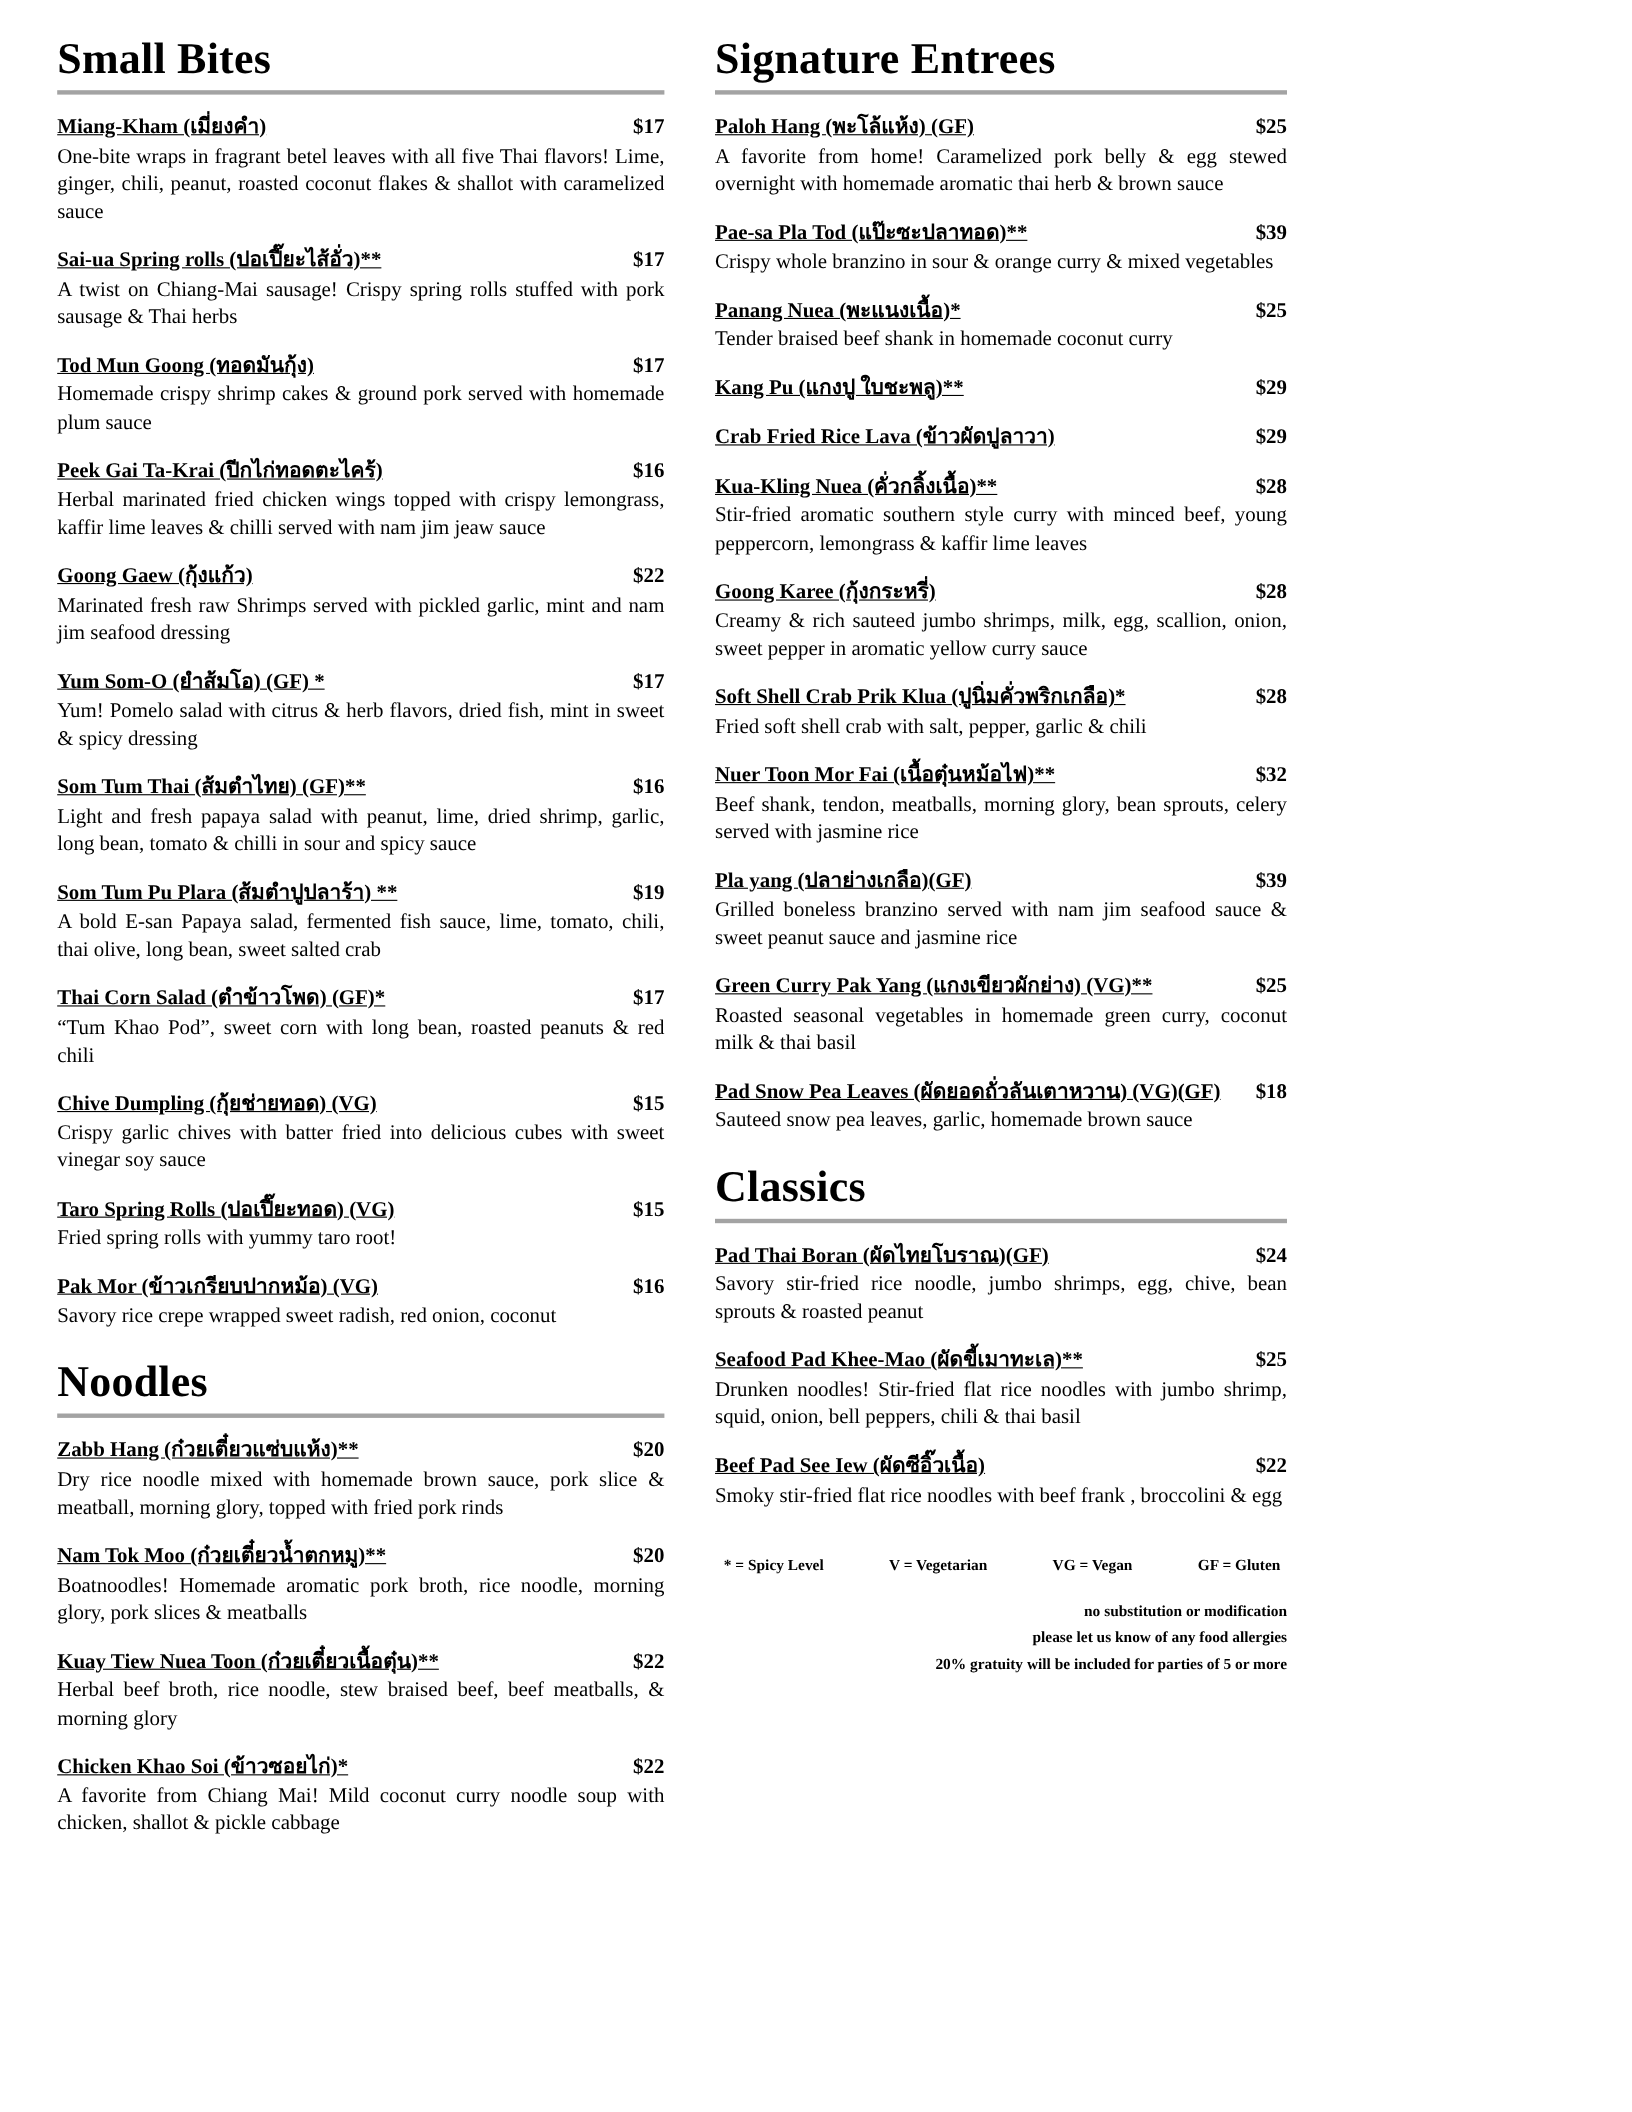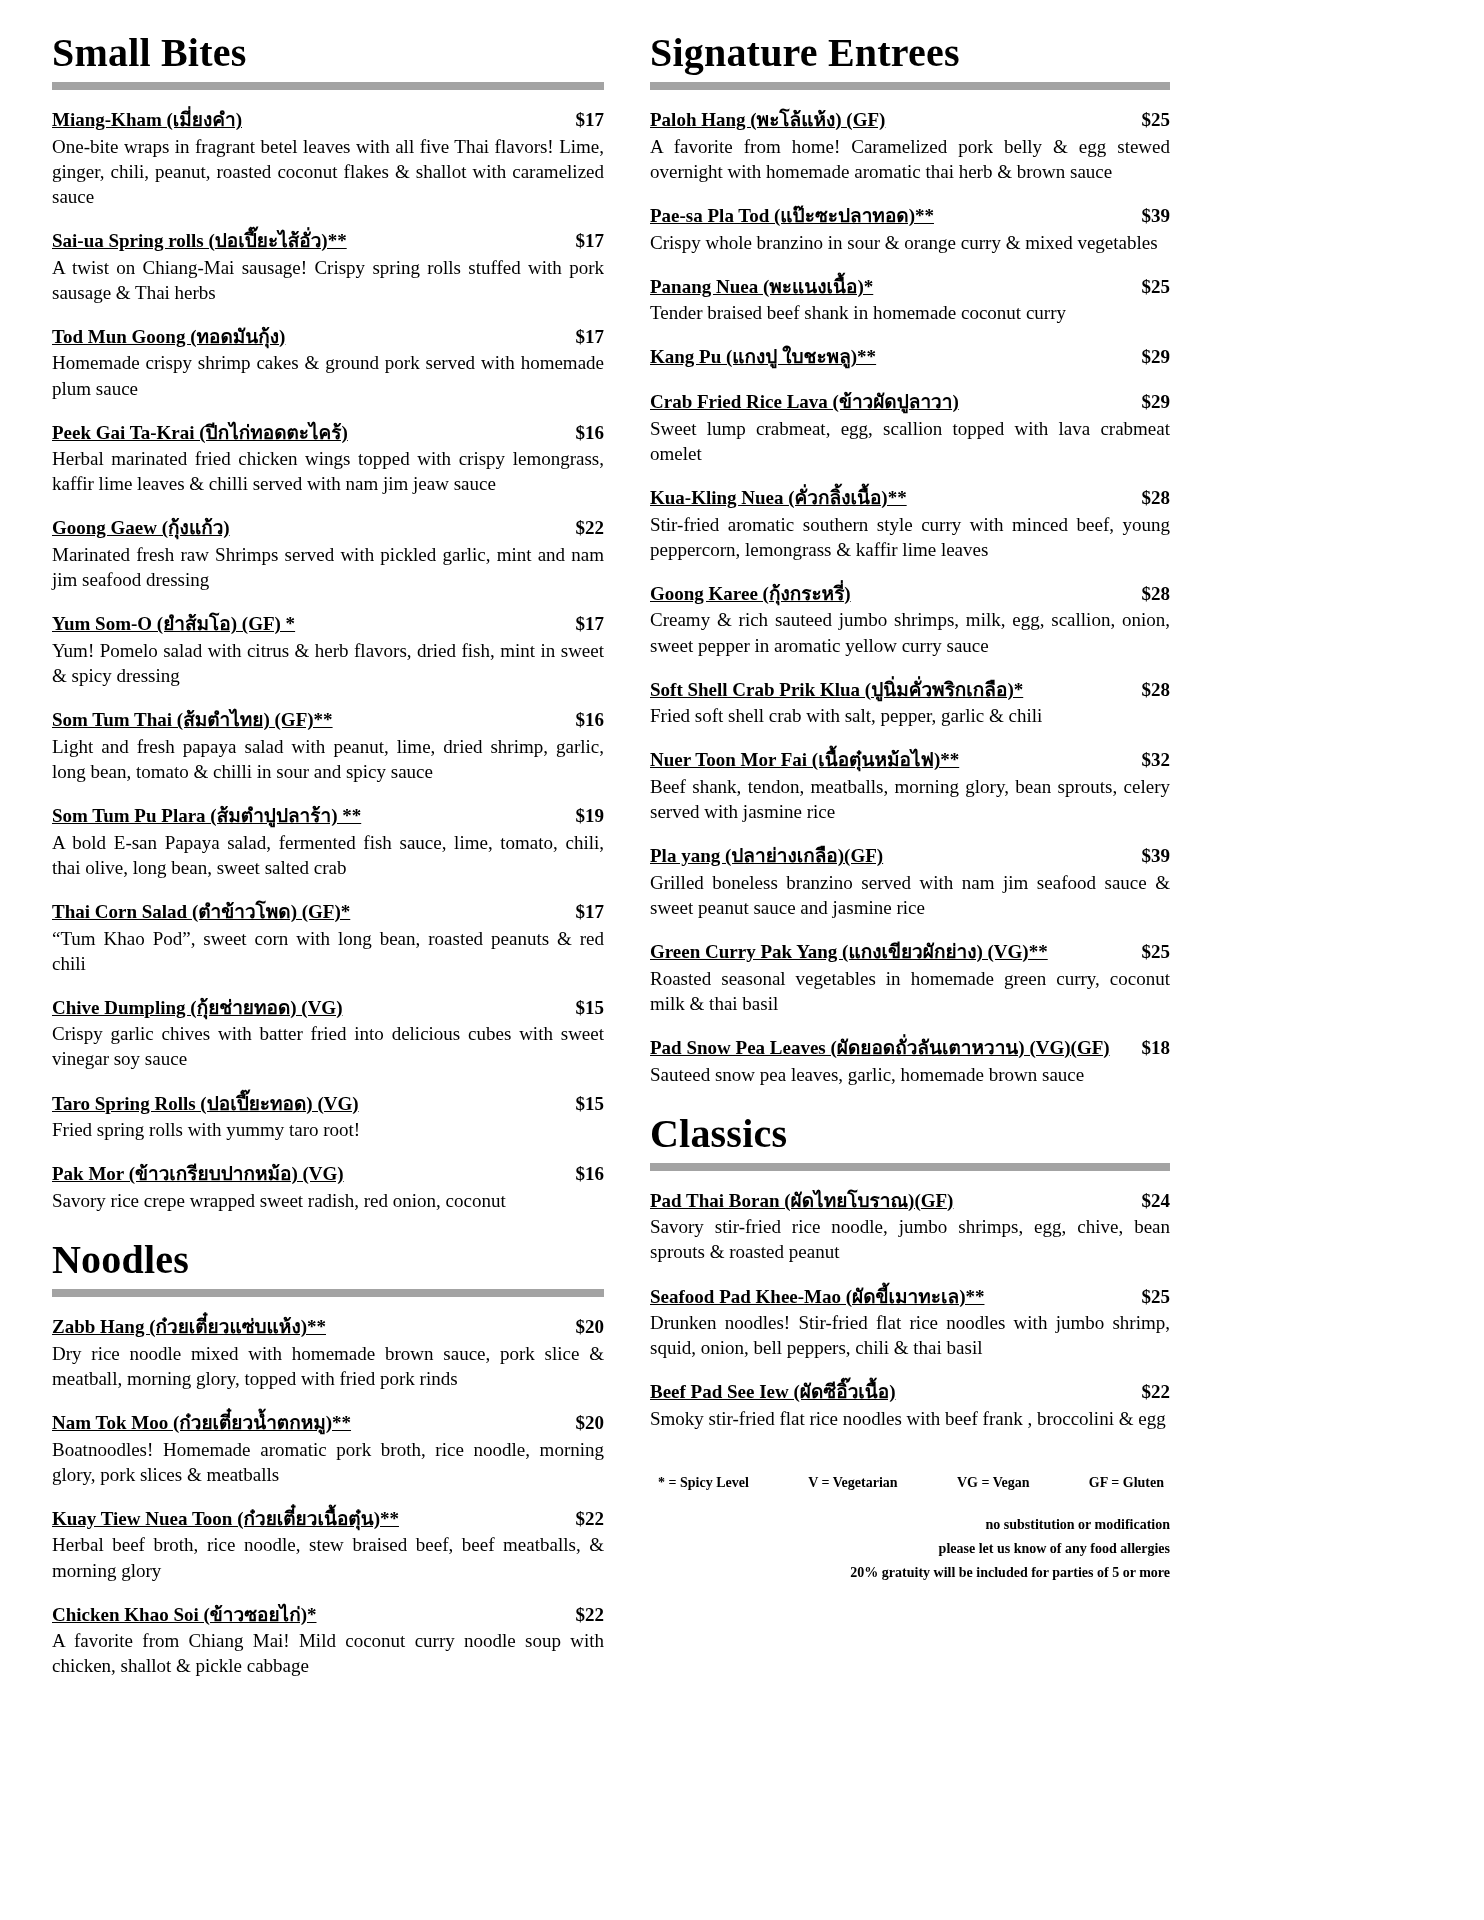--- a/index.html
+++ b/index.html
@@ -23,21 +23,21 @@
   .col-left { width: 552px; }
   .col-right { width: 520px; }
   .menu-section { margin: 0; }
   .menu-section + .menu-section { }
   .section-title {
     font-size: 40px;
     font-weight: bold;
     line-height: 1.05;
     margin: 0 0 18px 0;
     padding: 6px 0 8px 0;
-    border-bottom: 8px solid #a3a3a3;
+    border-bottom: 4px solid #a3a3a3;
     letter-spacing: 0.2px;
   }
   .menu-item { margin-bottom: 20px; }
   .item-head {
     display: flex;
     justify-content: space-between;
     align-items: baseline;
     font-weight: bold;
     font-size: 19px;
     line-height: 1.3;
@@ -223,21 +223,20 @@
             <div class="item-head">
               <span class="item-title">Kang Pu (แกงปู ใบชะพลู)**</span>
               <span class="item-price">$29</span>
             </div>
           </div>
           <div class="menu-item">
             <div class="item-head">
               <span class="item-title">Crab Fried Rice Lava (ข้าวผัดปูลาวา)</span>
               <span class="item-price">$29</span>
             </div>
-            <div class="item-desc">Sweet lump crabmeat, egg, scallion topped with lava crabmeat omelet</div>
           </div>
           <div class="menu-item">
             <div class="item-head">
               <span class="item-title">Kua-Kling Nuea (คั่วกลิ้งเนื้อ)**</span>
               <span class="item-price">$28</span>
             </div>
             <div class="item-desc">Stir-fried aromatic southern style curry with minced beef, young peppercorn, lemongrass &amp; kaffir lime leaves</div>
           </div>
           <div class="menu-item">
             <div class="item-head">

